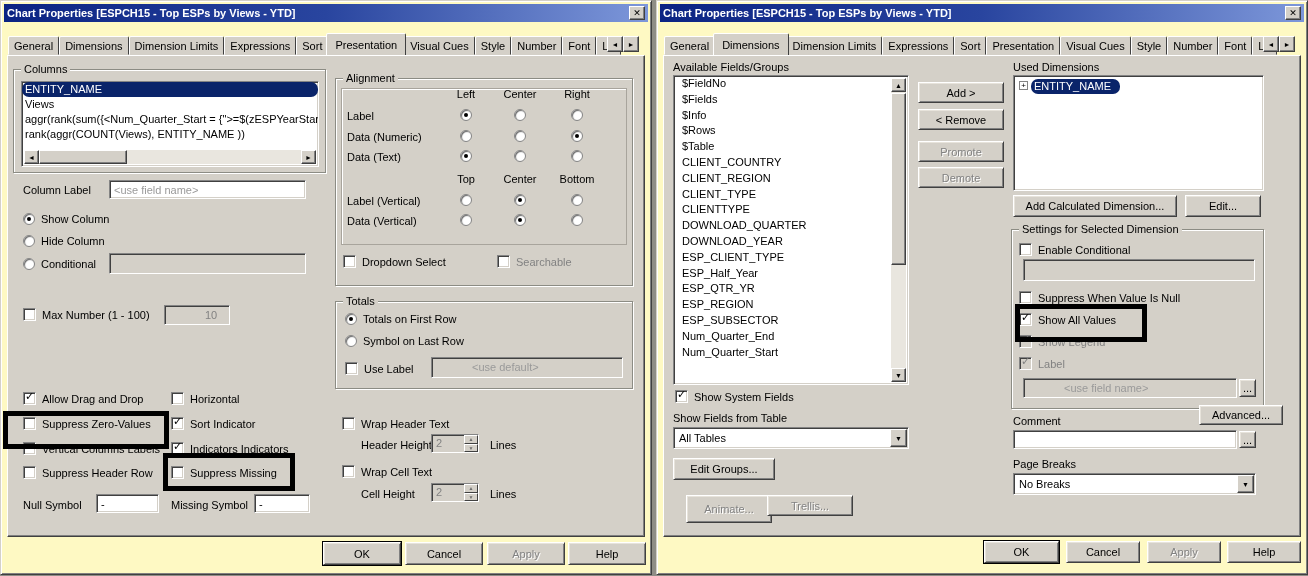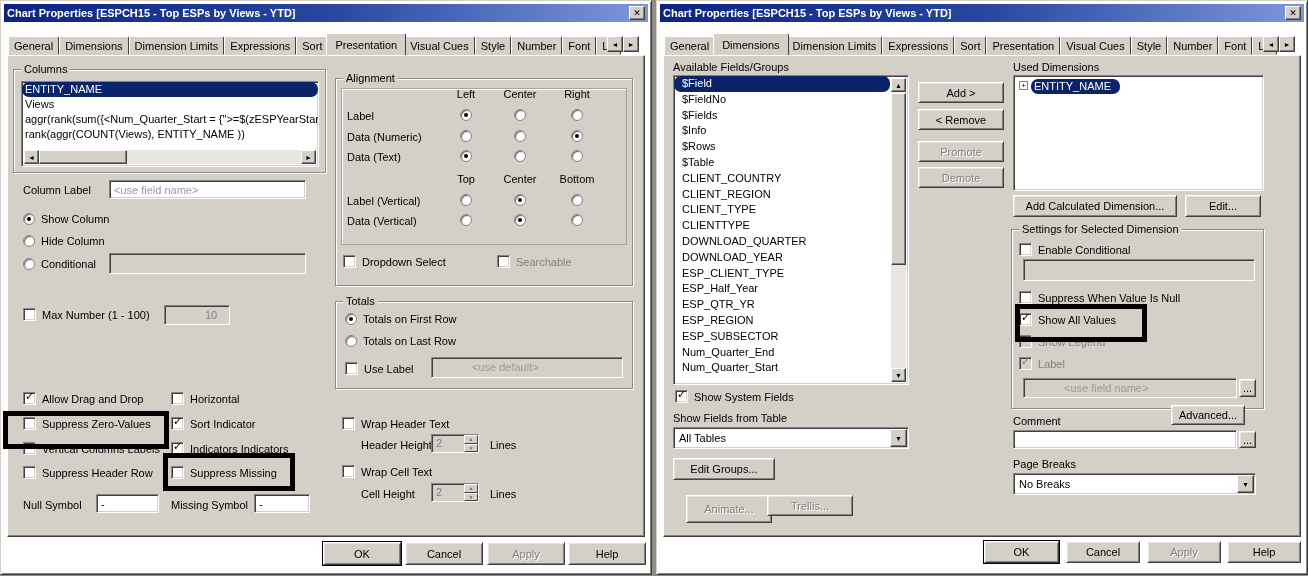--- a/index.html
+++ b/index.html
@@ -7,21 +7,21 @@
   body {
     position: relative;
     background: #8f8d86;
     font-family: "Liberation Sans", "DejaVu Sans", sans-serif;
     font-size: 11px;
     color: #000;
     overflow: hidden;
   }
   .dlg {
     position: absolute; top: 0; width: 652px; height: 575px;
-    background: #ffffff;
+    background: #fef9c3;
     border: 1px solid; border-color: #d4d0c8 #404040 #404040 #d4d0c8;
     box-shadow: inset 1px 1px 0 #ffffff, inset -1px -1px 0 #808080;
   }
   .titlebar {
     position: absolute; left: 3px; right: 3px; top: 3px; height: 18px;
     background: linear-gradient(90deg, #0b2383 0%, #29459f 50%, #7d97da 100%);
     display: flex; align-items: center; padding: 0 3px;
     color: #fff; font-weight: 700; font-size: 11px; white-space: nowrap;
   }
   .title-text { flex: 1; overflow: hidden; }
@@ -308,21 +308,21 @@
 
   <div class="group" style="left:334px;top:300px;width:298px;height:88px">
     <span class="group-label">Totals</span>
   </div>
   <div class="row" style="left:344px;top:312px">
     <span class="rb sel"></span>
     <span>Totals on First Row</span>
   </div>
   <div class="row" style="left:344px;top:334px">
     <span class="rb"></span>
-    <span>Totals on Last Row</span>
+    <span>Symbol on Last Row</span>
   </div>
   <div class="row" style="left:344px;top:361px">
     <span class="cb"></span>
     <span>Use Label</span>
   </div>
   <div class="sunk dis" style="left:430px;top:356px;width:192px;height:21px">
     <span class="ph">&lt;use default&gt;</span>
   </div>
 
   <div class="row" style="left:341px;top:416px">
@@ -382,21 +382,20 @@
   </div>
   <div class="tab-arrows">
     <span class="tab-arrow">◄</span>
     <span class="tab-arrow">►</span>
   </div>
 
   <div class="pane"></div>
 
   <span class="lbl" style="left:16px;top:60px">Available Fields/Groups</span>
   <div class="list avail" style="left:16px;top:74px;width:236px;height:310px">
-    <div class="li sel" style="width:216px">$Field</div>
     <div class="li">$FieldNo</div>
     <div class="li">$Fields</div>
     <div class="li">$Info</div>
     <div class="li">$Rows</div>
     <div class="li">$Table</div>
     <div class="li">CLIENT_COUNTRY</div>
     <div class="li">CLIENT_REGION</div>
     <div class="li">CLIENT_TYPE</div>
     <div class="li">CLIENTTYPE</div>
     <div class="li">DOWNLOAD_QUARTER</div>
@@ -471,21 +470,21 @@
         <span class="mark">✓</span>
       </span>
     <span class="gray">Label</span>
   </div>
   <div class="sunk dis" style="left:366px;top:377px;width:214px;height:20px">
     <span class="ph">&lt;use field name&gt;</span>
   </div>
   <div class="btn" style="left:582px;top:378px;width:17px;height:18px">...</div>
 
   <span class="lbl" style="left:356px;top:414px">Comment</span>
-  <div class="btn" style="left:514px;top:404px;width:74px;height:20px">Advanced...</div>
+  <div class="btn" style="left:542px;top:404px;width:84px;height:20px">Advanced...</div>
   <div class="sunk" style="left:356px;top:429px;width:224px;height:19px"></div>
   <div class="btn" style="left:582px;top:430px;width:17px;height:17px">...</div>
 
   <span class="lbl" style="left:356px;top:457px">Page Breaks</span>
   <div class="dd" style="left:356px;top:472px;width:243px">
     <span class="dd-val">No Breaks</span>
     <span class="dd-btn">▼</span>
   </div>
 
   <div class="btn default" style="left:327px;top:540px;width:75px;height:22px">OK</div>

